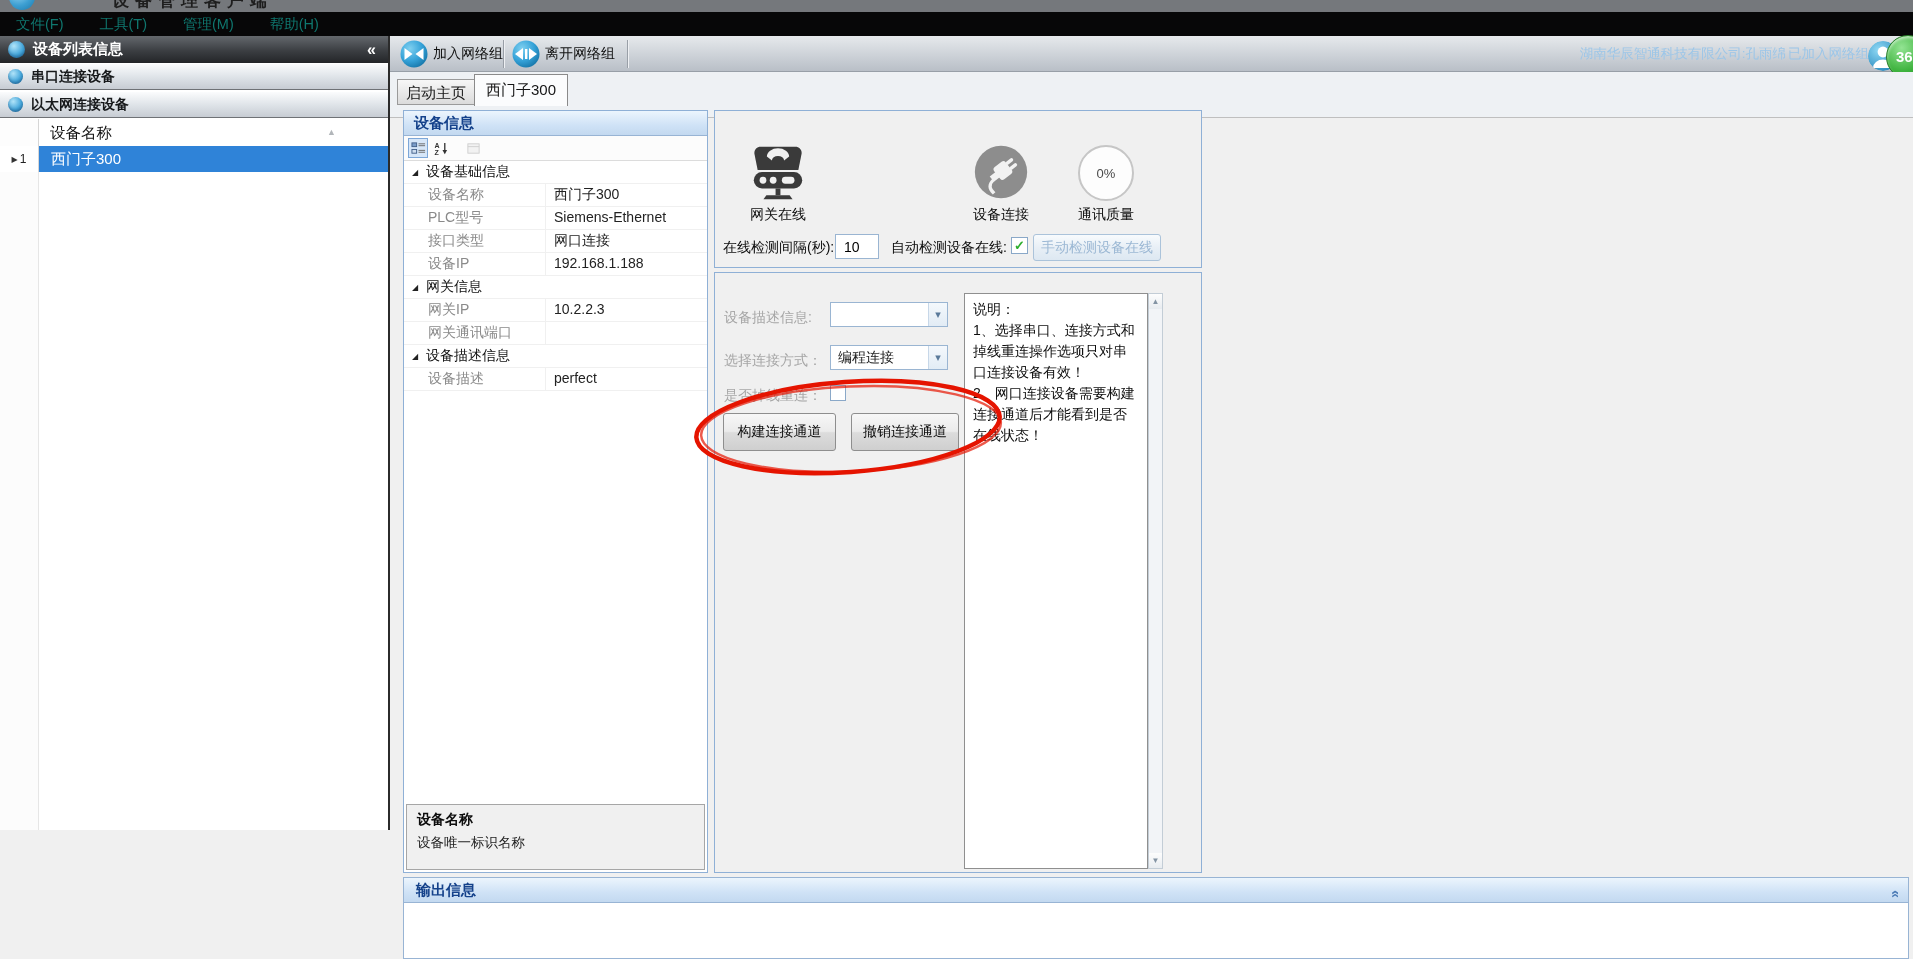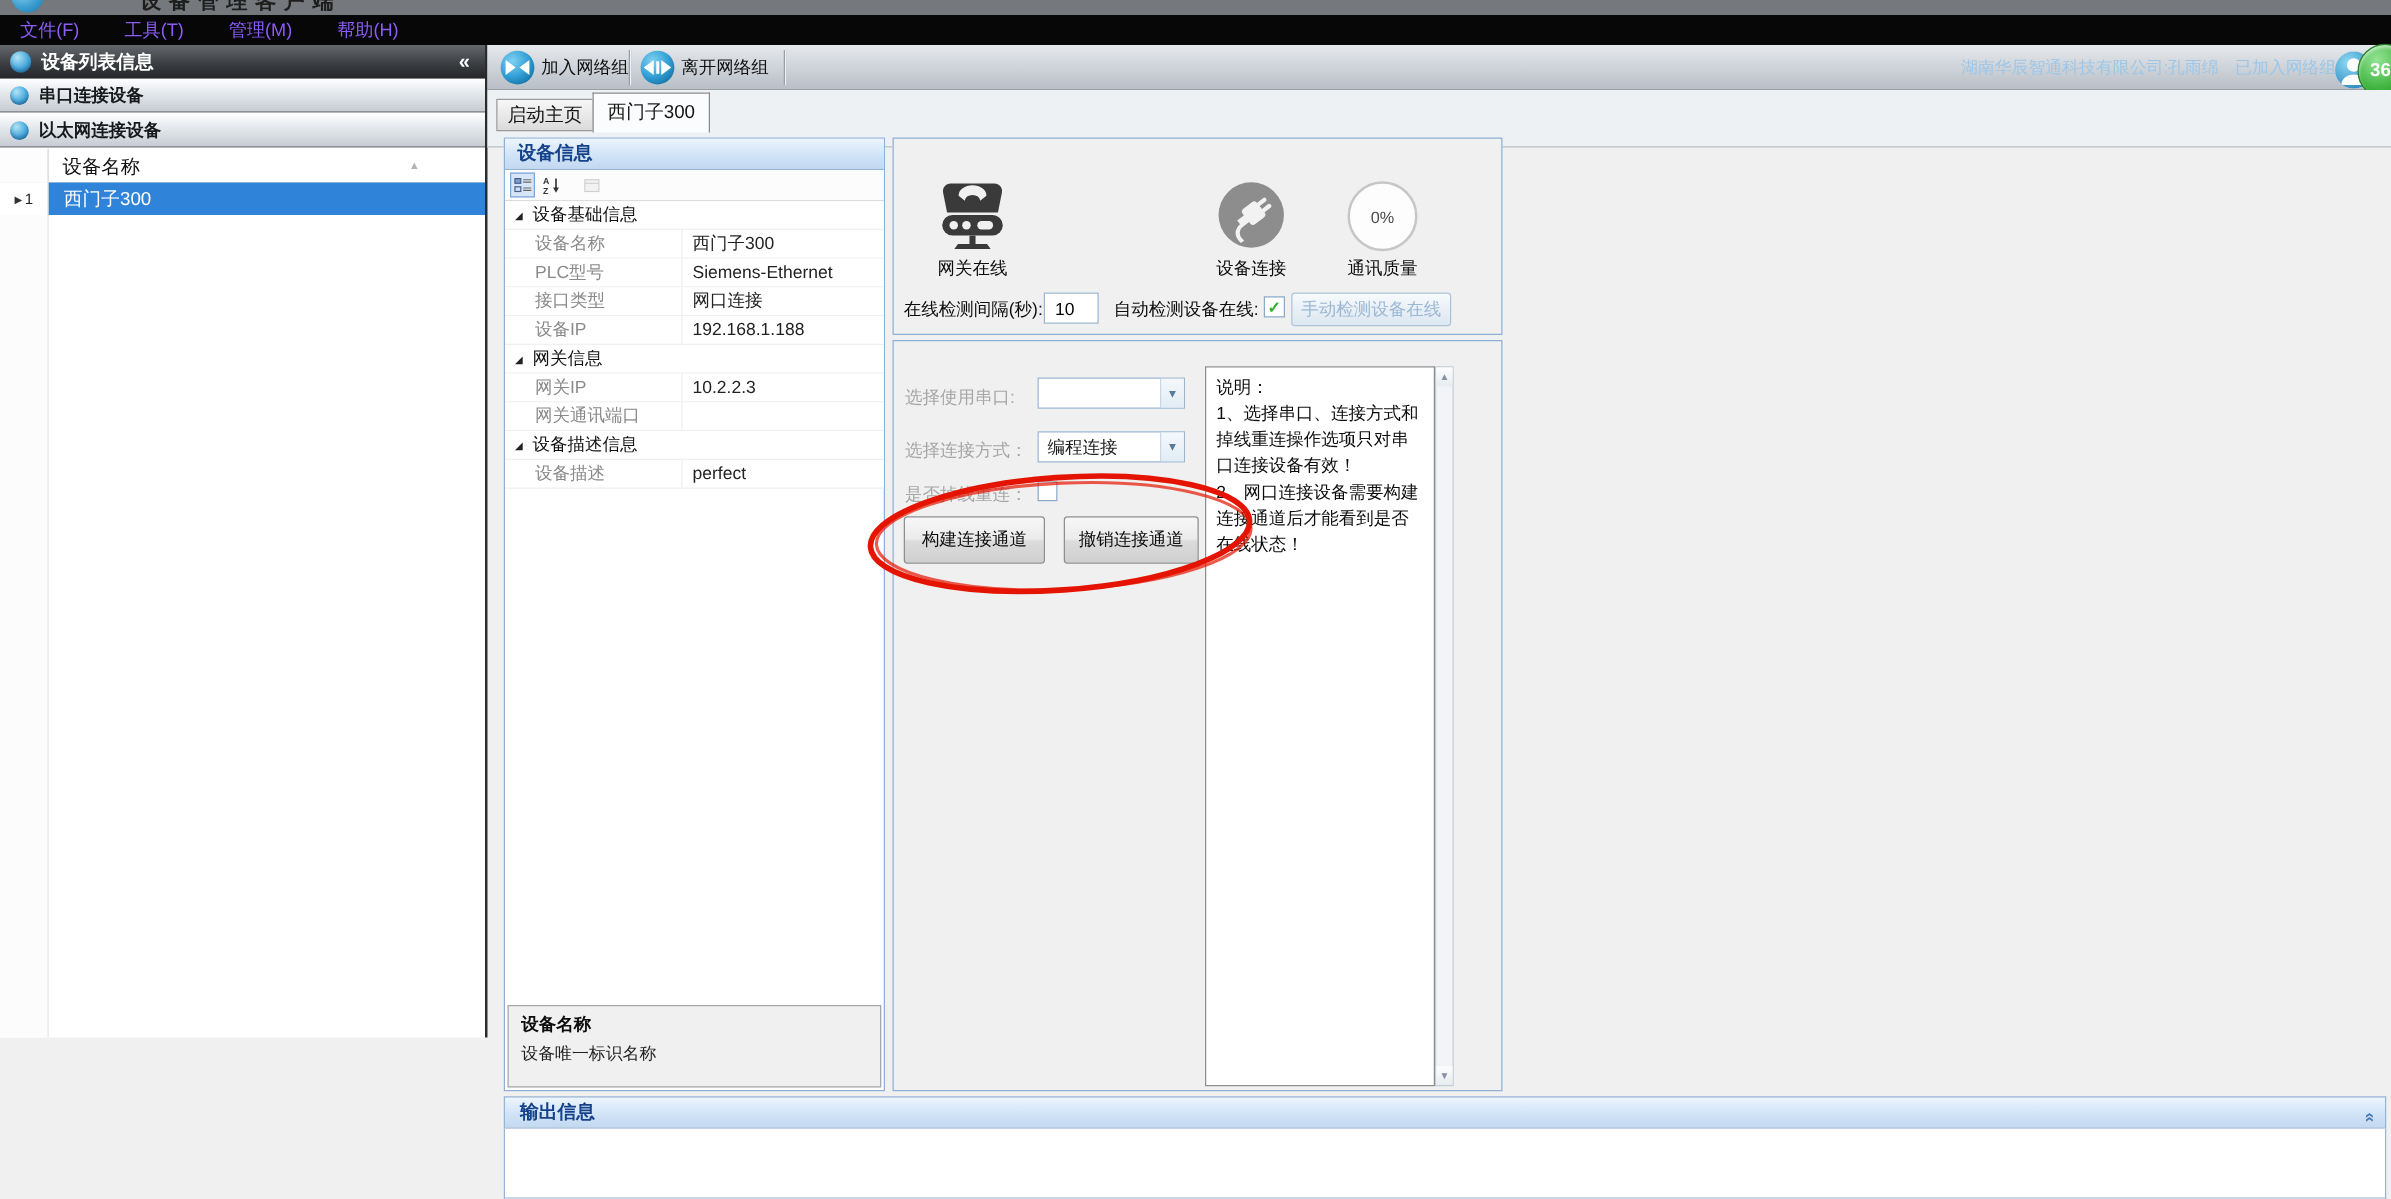--- a/index.html
+++ b/index.html
@@ -5,21 +5,21 @@
   html,body{margin:0;padding:0;}
   body{width:1913px;height:959px;position:relative;overflow:hidden;background:#f0f0f0;
        font-family:"Liberation Sans",sans-serif;-webkit-font-smoothing:antialiased;}
   .abs{position:absolute;}
   
   #titlebar{left:0;top:0;width:1913px;height:12px;background:#75787c;overflow:hidden;}
   #title-text{position:absolute;left:112px;top:-11px;font-size:17px;color:#1e1e1e;letter-spacing:6px;font-weight:bold;}
   #app-icon{position:absolute;left:9px;top:-16px;width:26px;height:26px;border-radius:50%;
     background:radial-gradient(circle at 35% 30%,#9fd9f2,#3d9fd2 55%,#1a78ab);}
   #menubar{left:0;top:12px;width:1913px;height:24px;background:#070708;display:flex;align-items:center;padding-left:10px;box-sizing:border-box;gap:24px;}
-  .menu-item{color:#8b5cf6;font-size:14.5px;padding:0 6px;cursor:default;}
+  .menu-item{color:#0f766e;font-size:14.5px;padding:0 6px;cursor:default;}
   
   #sidebar{left:0;top:36px;width:390px;height:794px;background:#ffffff;border-right:2px solid #2b2b2b;box-sizing:border-box;}
   #sidebar-header{position:absolute;left:0;top:0;width:100%;height:27px;
     background:linear-gradient(#64686d,#3b3e42 55%,#232528);display:flex;align-items:center;padding:0 8px;box-sizing:border-box;}
   #sidebar-header .ttl{color:#fff;font-weight:bold;font-size:15px;margin-left:8px;flex:1;}
   #sidebar-header .clps{color:#fff;font-size:16px;font-weight:bold;margin-right:4px;cursor:pointer;}
   .sphere{width:15px;height:15px;border-radius:50%;flex:none;
     background:radial-gradient(circle at 35% 30%,#b0e3f8,#47a8dc 55%,#1d7cb0);box-shadow:inset 0 -2px 3px rgba(0,0,40,.25);}
   .side-group{position:absolute;left:0;width:100%;height:27px;display:flex;align-items:center;padding:0 8px;box-sizing:border-box;
     background:linear-gradient(#fbfcfd,#dde2e7 55%,#c7ccd3);border-top:1px solid #ffffff;border-bottom:1px solid #6f7276;cursor:pointer;}
@@ -33,21 +33,21 @@
   #tbl-row .namecell{position:absolute;left:39px;top:0;right:0;height:100%;background:#2f83d8;color:#ffffff;font-size:15px;display:flex;align-items:center;padding-left:12px;}
   #tbl-row .arrow{font-size:8px;color:#333;}
   #numstrip{position:absolute;left:0;top:136px;bottom:0;width:38px;background:#fcfcfc;border-right:1px solid #e6e6e6;}
   
   #toolbar{left:390px;top:36px;width:1523px;height:36px;
     background:linear-gradient(#e6e9ec,#cdd2d8 55%,#b9bfc7);border-bottom:1px solid #989fa7;box-sizing:border-box;}
   .tb-btn{position:absolute;top:3px;height:30px;display:flex;align-items:center;gap:5px;padding:0 4px;cursor:pointer;}
   .tb-btn .lbl{font-size:14px;color:#101010;}
   .tb-sep{position:absolute;top:4px;width:1px;height:28px;background:#999fa7;border-right:1px solid #eef0f3;}
   .netico{width:28px;height:28px;}
-  #company-area{position:absolute;right:44px;top:0;height:36px;display:flex;align-items:center;gap:13px;}
+  #company-area{position:absolute;right:44px;top:0;height:36px;display:flex;align-items:center;gap:2px;}
   #company-area span{font-size:13.5px;color:#9cc6e8;white-space:nowrap;}
   #avatar{position:absolute;left:1868px;top:41px;width:30px;height:30px;border-radius:50%;overflow:hidden;}
   #badge{position:absolute;left:1886px;top:35px;width:44px;height:44px;border-radius:50%;
     background:radial-gradient(circle at 35% 28%,#93e493,#3db23d 58%,#1f8f1f);border:1px solid #2a7d2a;
     box-shadow:inset 0 2px 3px rgba(255,255,255,.6);color:#fff;font-weight:bold;font-size:15px;box-sizing:border-box;}
   #badge span{position:absolute;left:9px;top:12px;}
   
   #tabstrip{left:390px;top:72px;width:1523px;height:46px;background:#eef1f4;border-bottom:1px solid #bfbfbf;box-sizing:border-box;}
   .tab{position:absolute;box-sizing:border-box;text-align:center;font-size:15px;color:#151515;cursor:pointer;}
   #tab-home{left:7px;top:7px;width:78px;height:26px;line-height:25px;background:linear-gradient(#f7f7f7,#dbdbdb);border:1px solid #9a9a9a;}
@@ -332,21 +332,21 @@
   <input class="txtinput" style="left: 120px; top: 123px; width: 44px; height: 25px;" value="10">
   <span class="det-lbl" style="left:176px;top:128px;">自动检测设备在线:</span>
   <span class="chkbox" style="left:296px;top:126px;">
     <span>✓</span>
   </span>
   <div class="soft-btn" style="left:318px;top:123px;width:128px;height:27px;">手动检测设备在线</div>
 </div>
 
 <div class="panel" id="channel-panel">
 
-  <span class="form-lbl" style="left:9px;top:36px;">选择使用串口:</span>
+  <span class="form-lbl" style="left:9px;top:36px;">设备描述信息:</span>
   <div class="dropdown" style="left:115px;top:29px;">
     <span class="val"></span>
     <span class="arr">▾</span>
   </div>
 
   <span class="form-lbl" style="left:9px;top:79px;">选择连接方式：</span>
   <div class="dropdown" style="left:115px;top:72px;">
     <span class="val">编程连接</span>
     <span class="arr">▾</span>
   </div>

